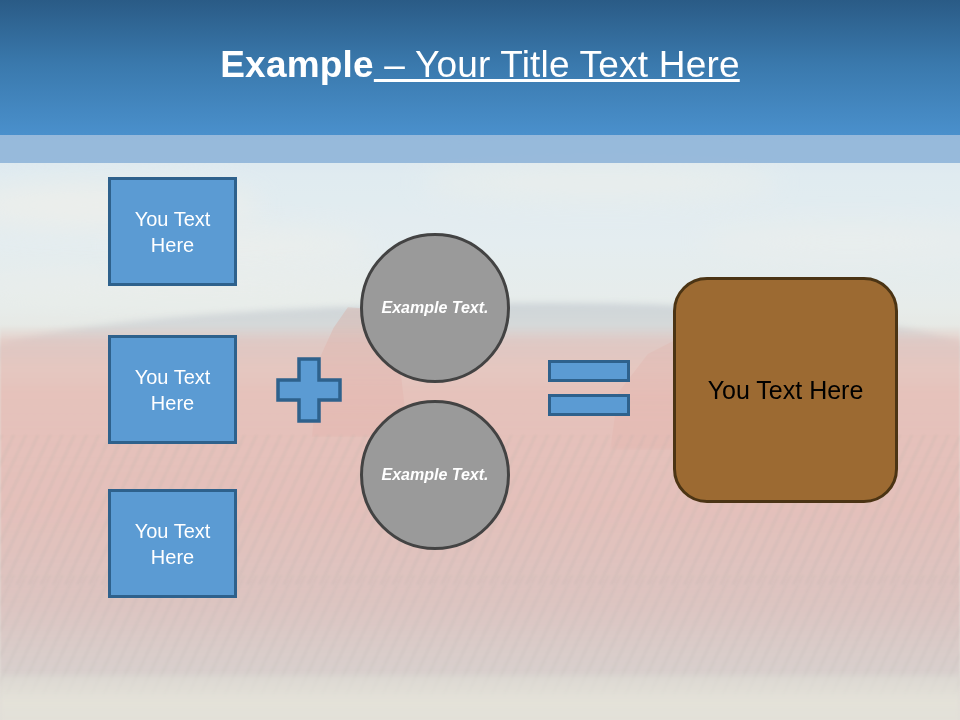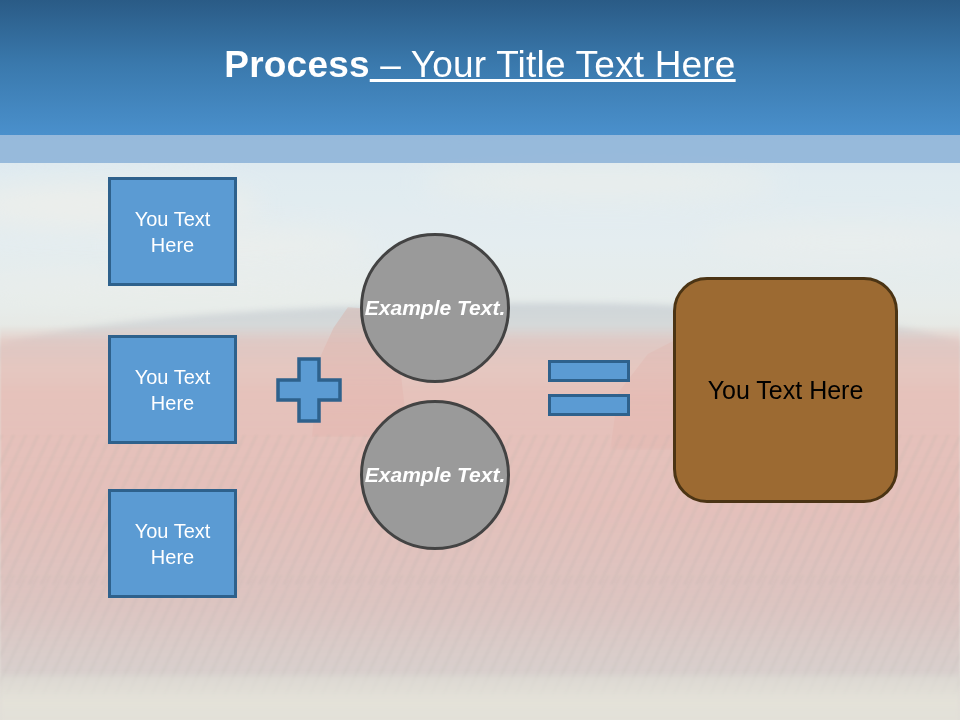--- a/index.html
+++ b/index.html
@@ -191,21 +191,21 @@
   
   .circle {
     position: absolute;
     width: 150px;
     height: 150px;
     border-radius: 50%;
     background: #9a9a9a;
     border: 3px solid #434343;
     box-sizing: border-box;
     color: #ffffff;
-    font-size: 21px;
+    font-size: 16px;
     line-height: 22px;
     font-weight: bold;
     font-style: italic;
     text-align: right;
     display: flex;
     align-items: center;
     justify-content: center;
   }
   .circle.k1 { left: 360px; top: 233px; }
   .circle.k2 { left: 360px; top: 400px; }
@@ -265,21 +265,21 @@
     <div class="butte2"></div>
     <div class="mesa-base"></div>
     <div class="veg v1"></div>
     <div class="veg v2"></div>
     <div class="valley"></div>
     <div class="haze"></div>
   </div>
 
   <div class="header">
     <div class="title">
-      <span class="strong">Process</span><span class="rest"> – Your Title Text Here</span>
+      <span class="strong">Example</span><span class="rest"> – Your Title Text Here</span>
     </div>
   </div>
   <div class="header-underline"></div>
 
   <div class="bluebox b1">
     <span>You Text Here</span>
   </div>
   <div class="bluebox b2">
     <span>You Text Here</span>
   </div>

